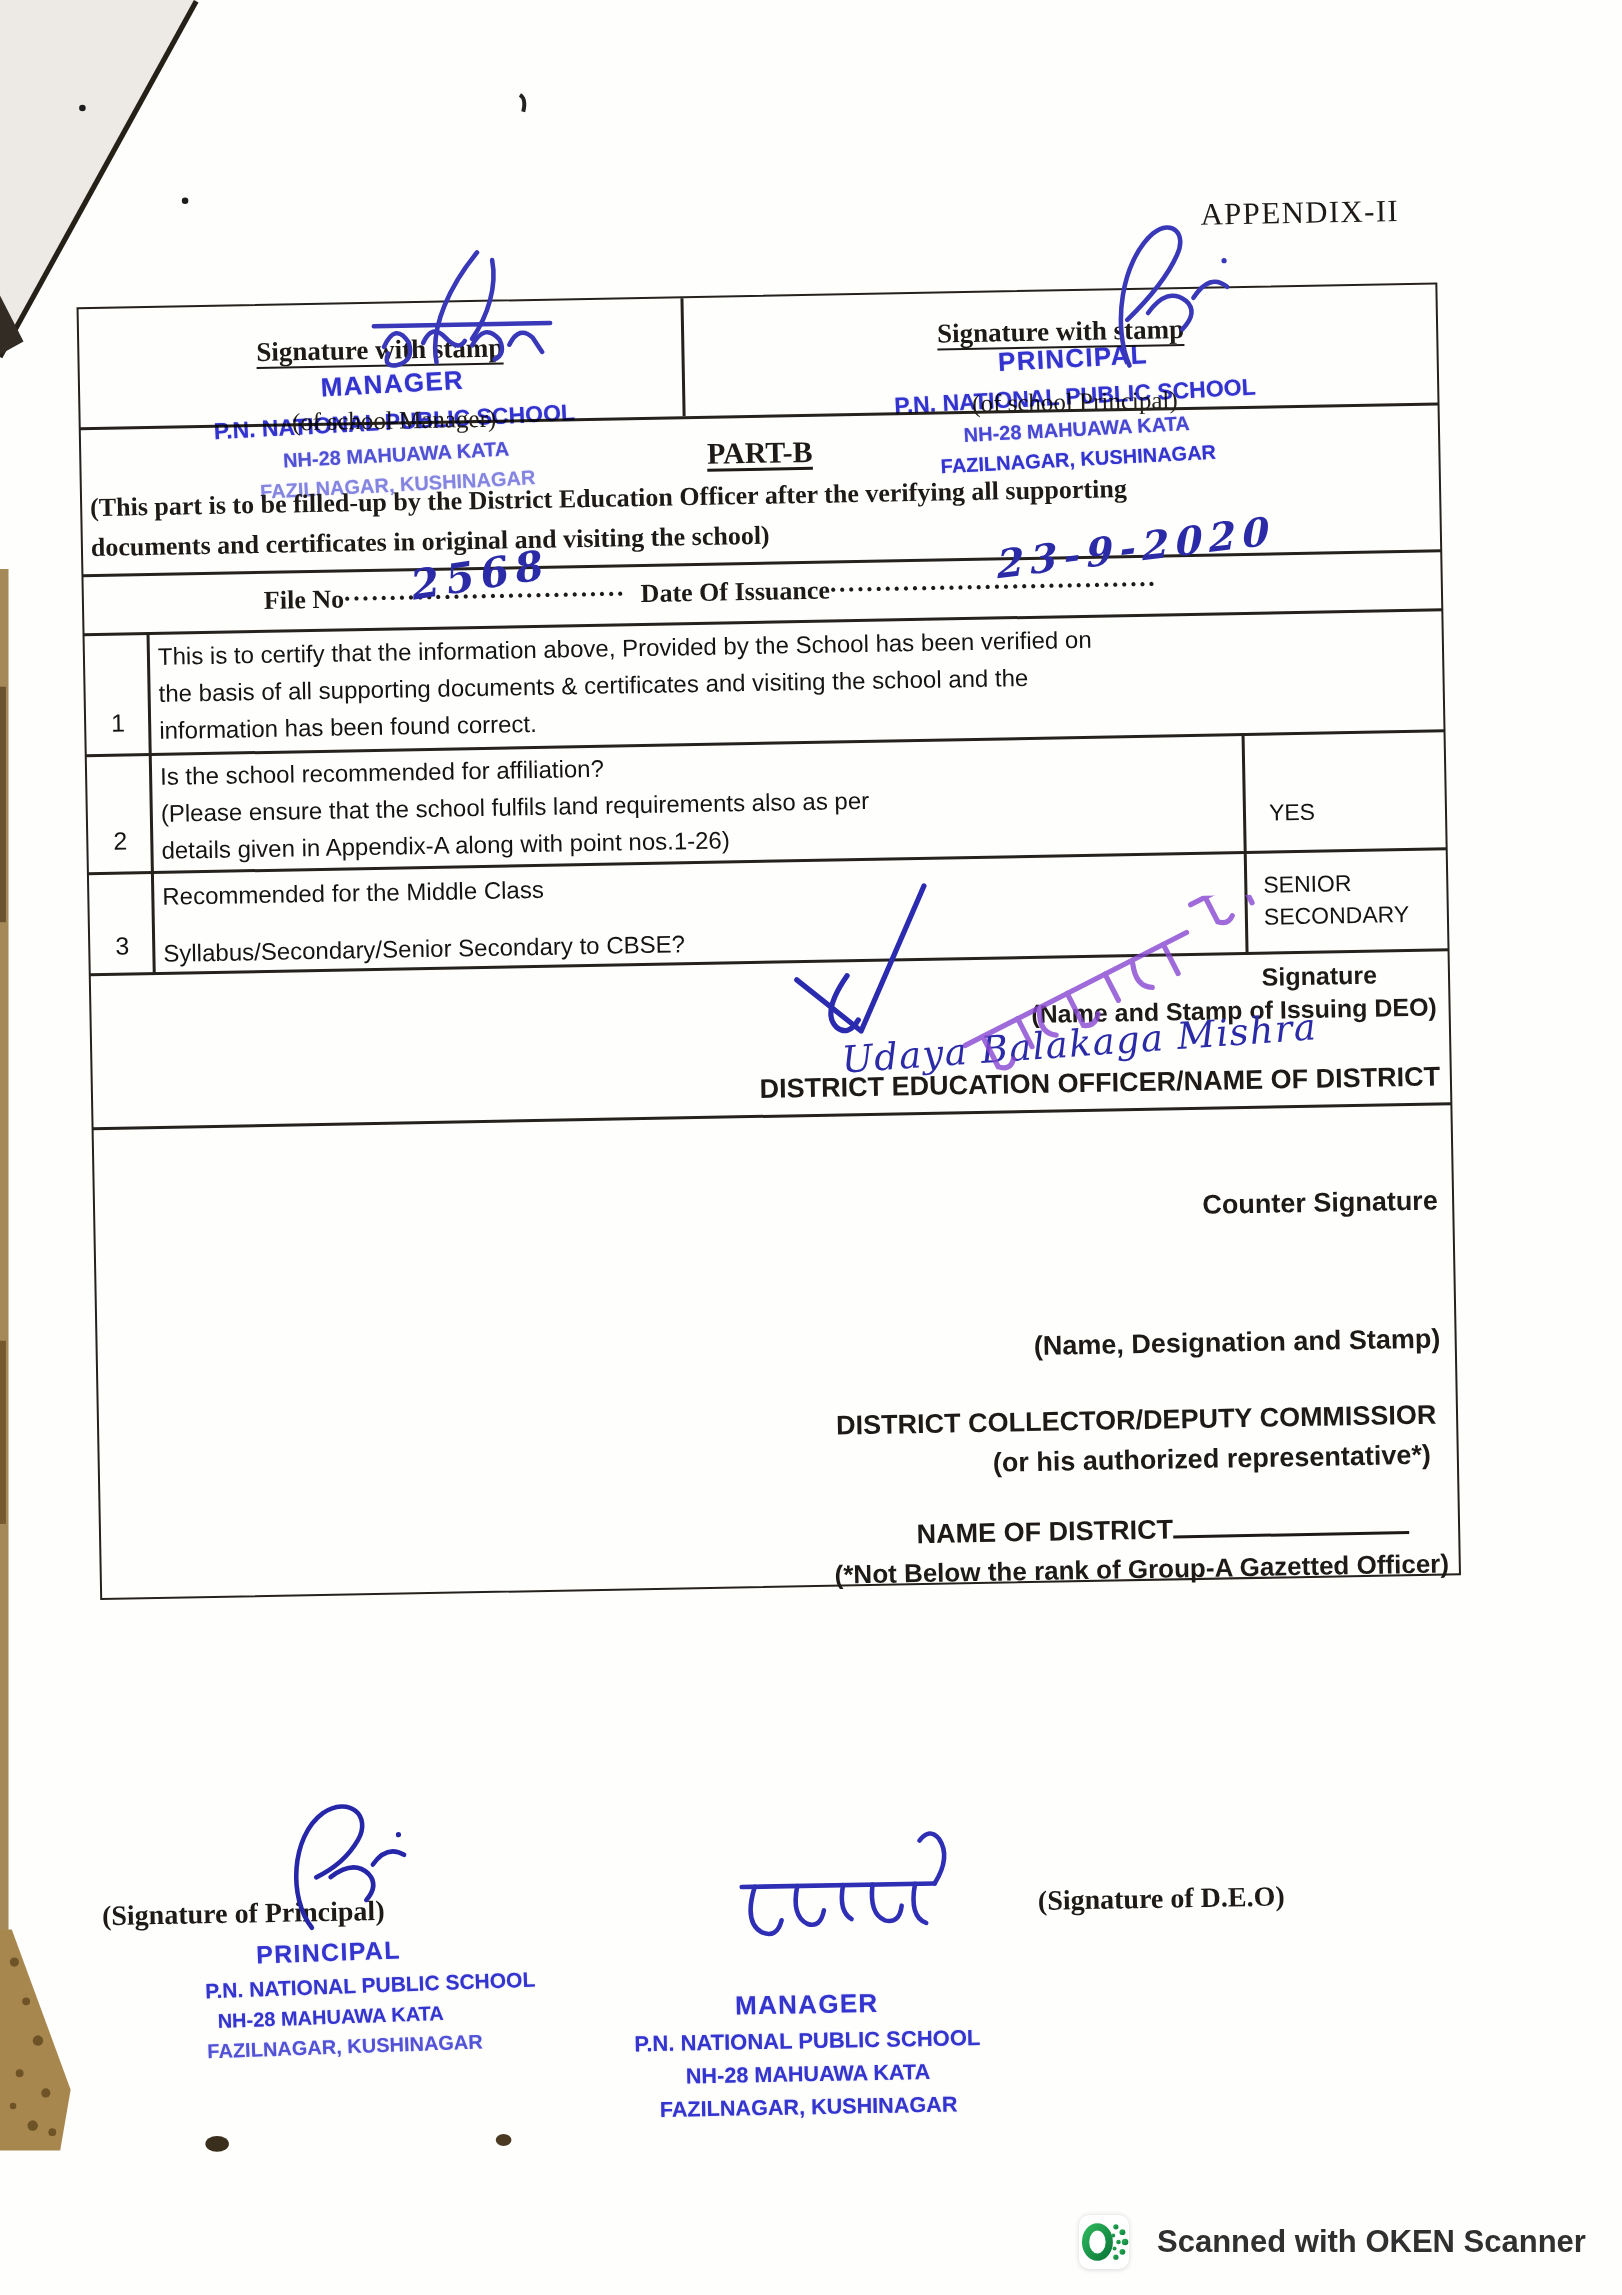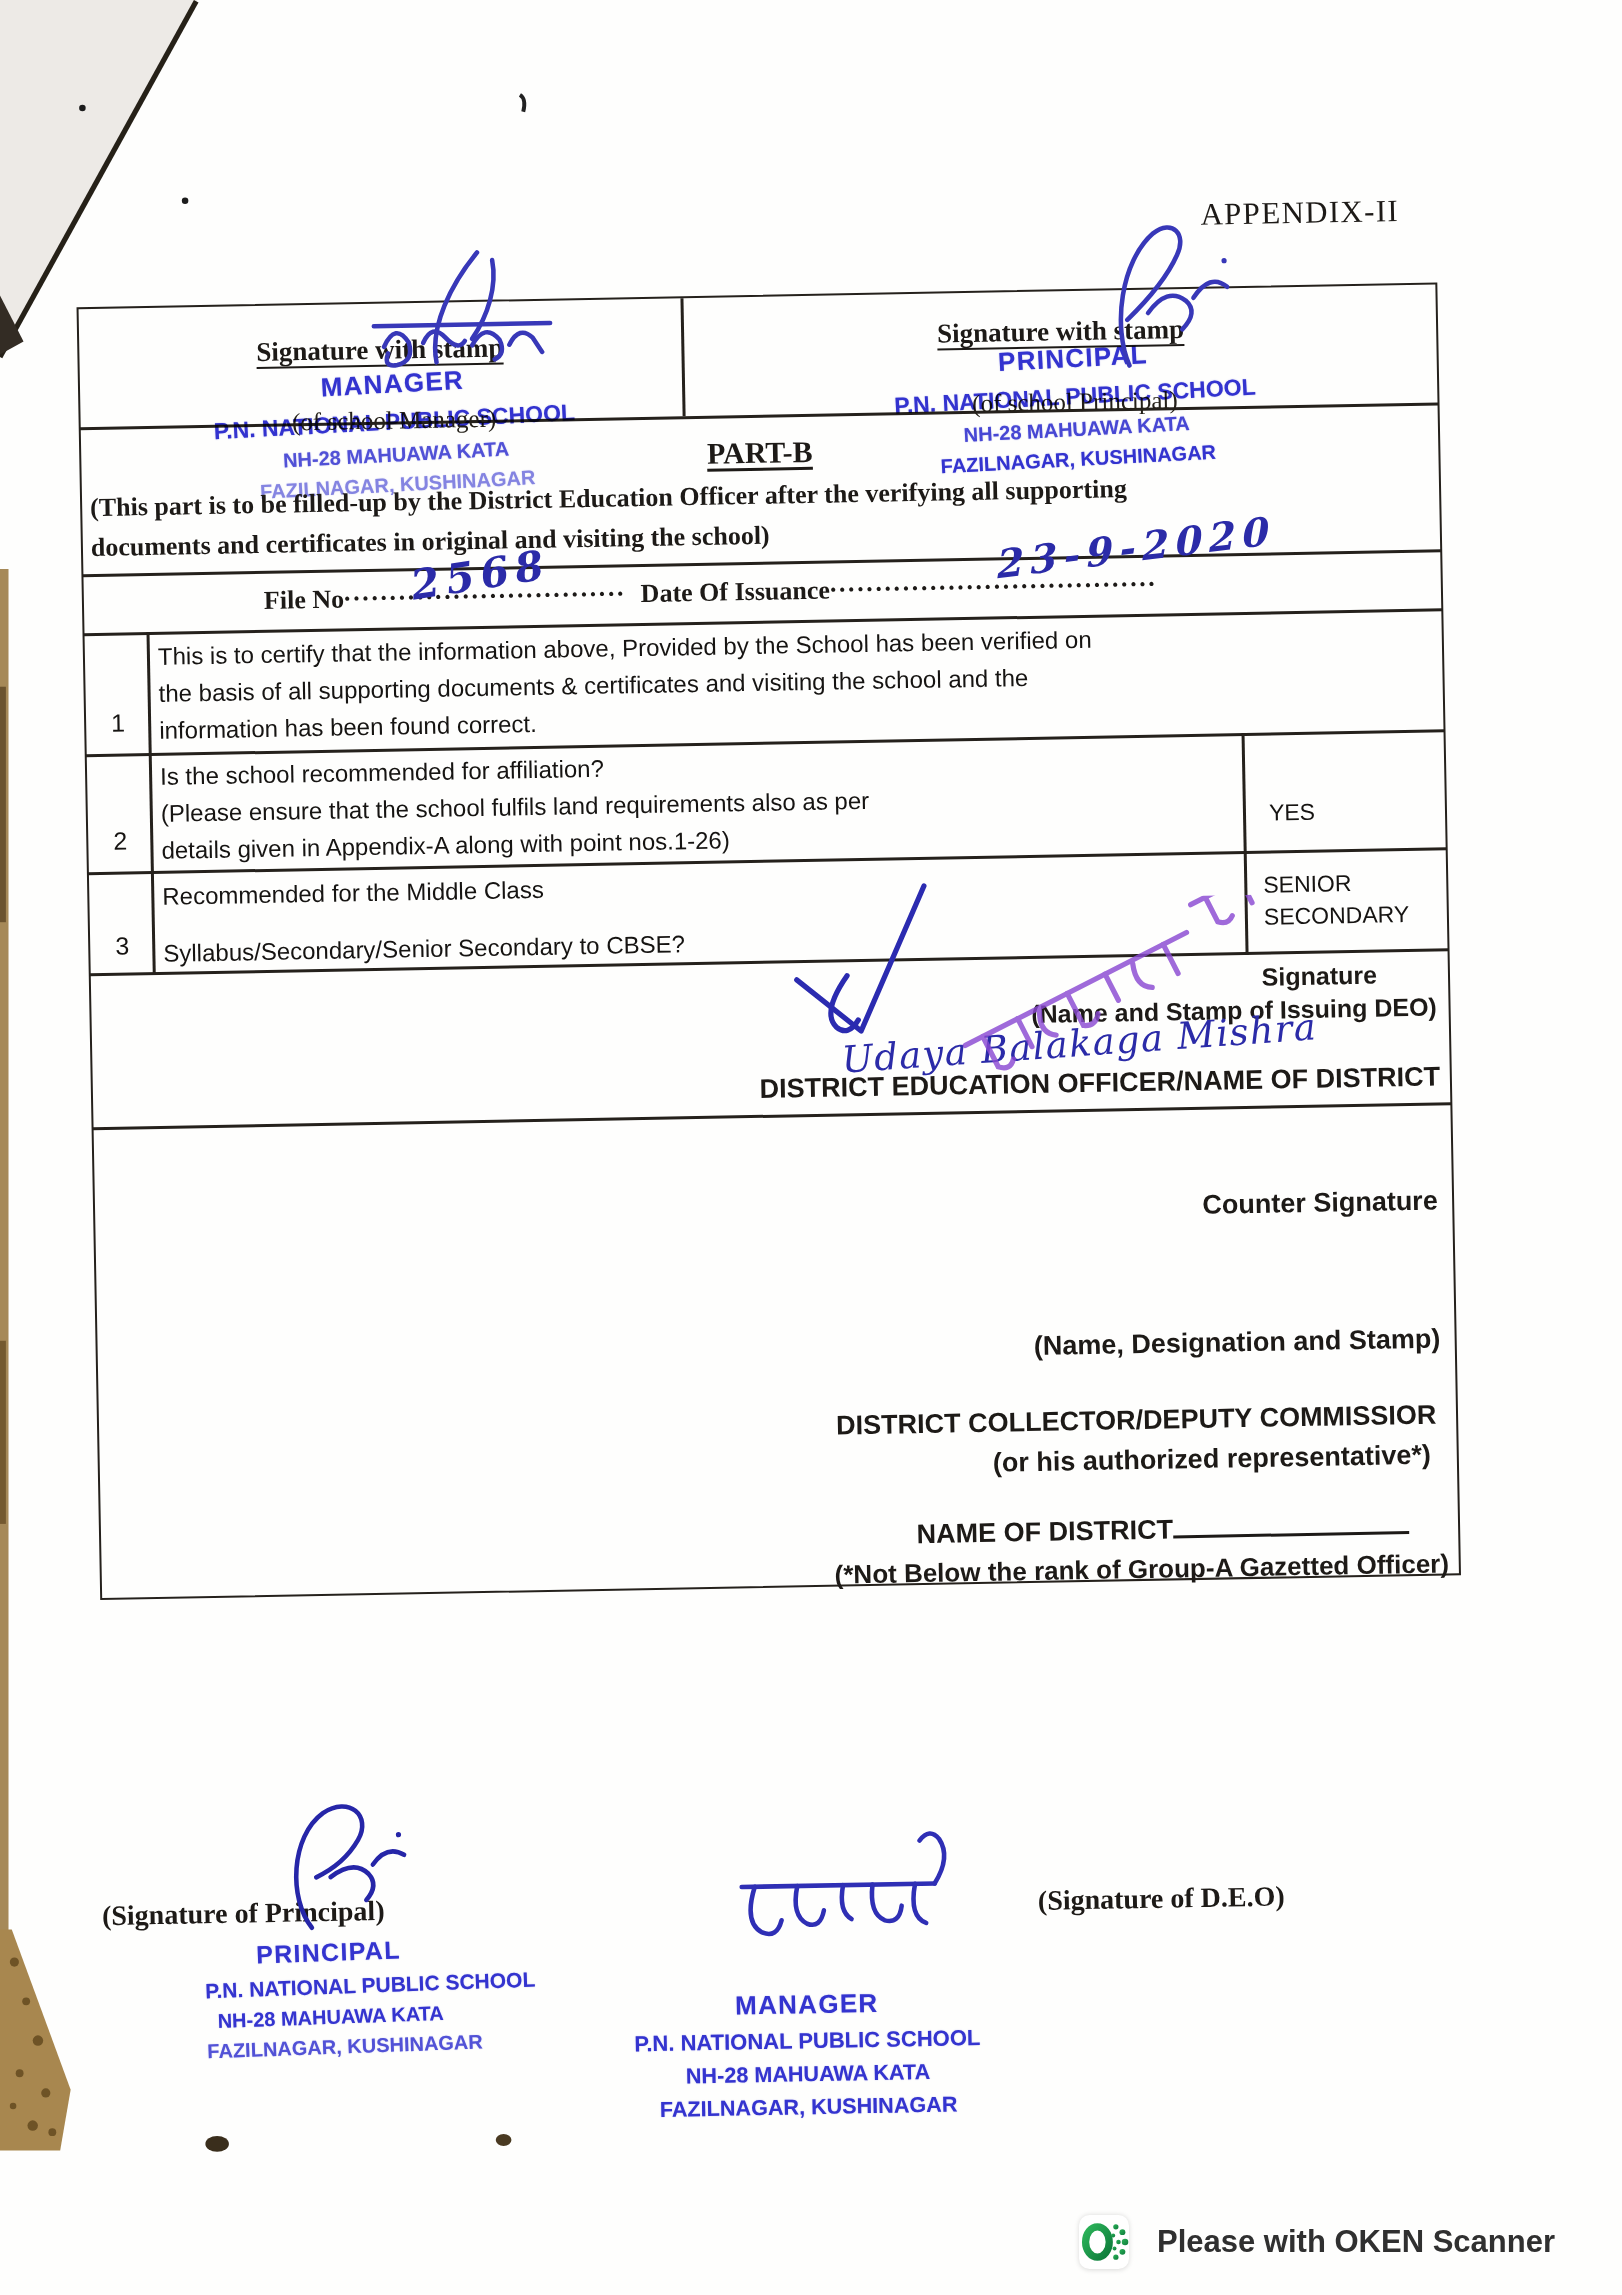--- a/index.html
+++ b/index.html
@@ -245,14 +245,14 @@
         <circle cx="66" cy="26" r="4.5"></circle>
         <circle cx="70" cy="41" r="5"></circle>
       <circle cx="66" cy="56" r="4.5"></circle>
         <circle cx="56" cy="64" r="4"></circle>
       <circle cx="52" cy="31" r="3"></circle>
         <circle cx="54" cy="51" r="3"></circle>
         <circle cx="60" cy="41" r="3.5"></circle>
     </g>
   </svg>
 </div>
-<div id="okenTxt" class="abs">Please with OKEN Scanner</div>
+<div id="okenTxt" class="abs">Scanned with OKEN Scanner</div>
 
 
 </body></html>

